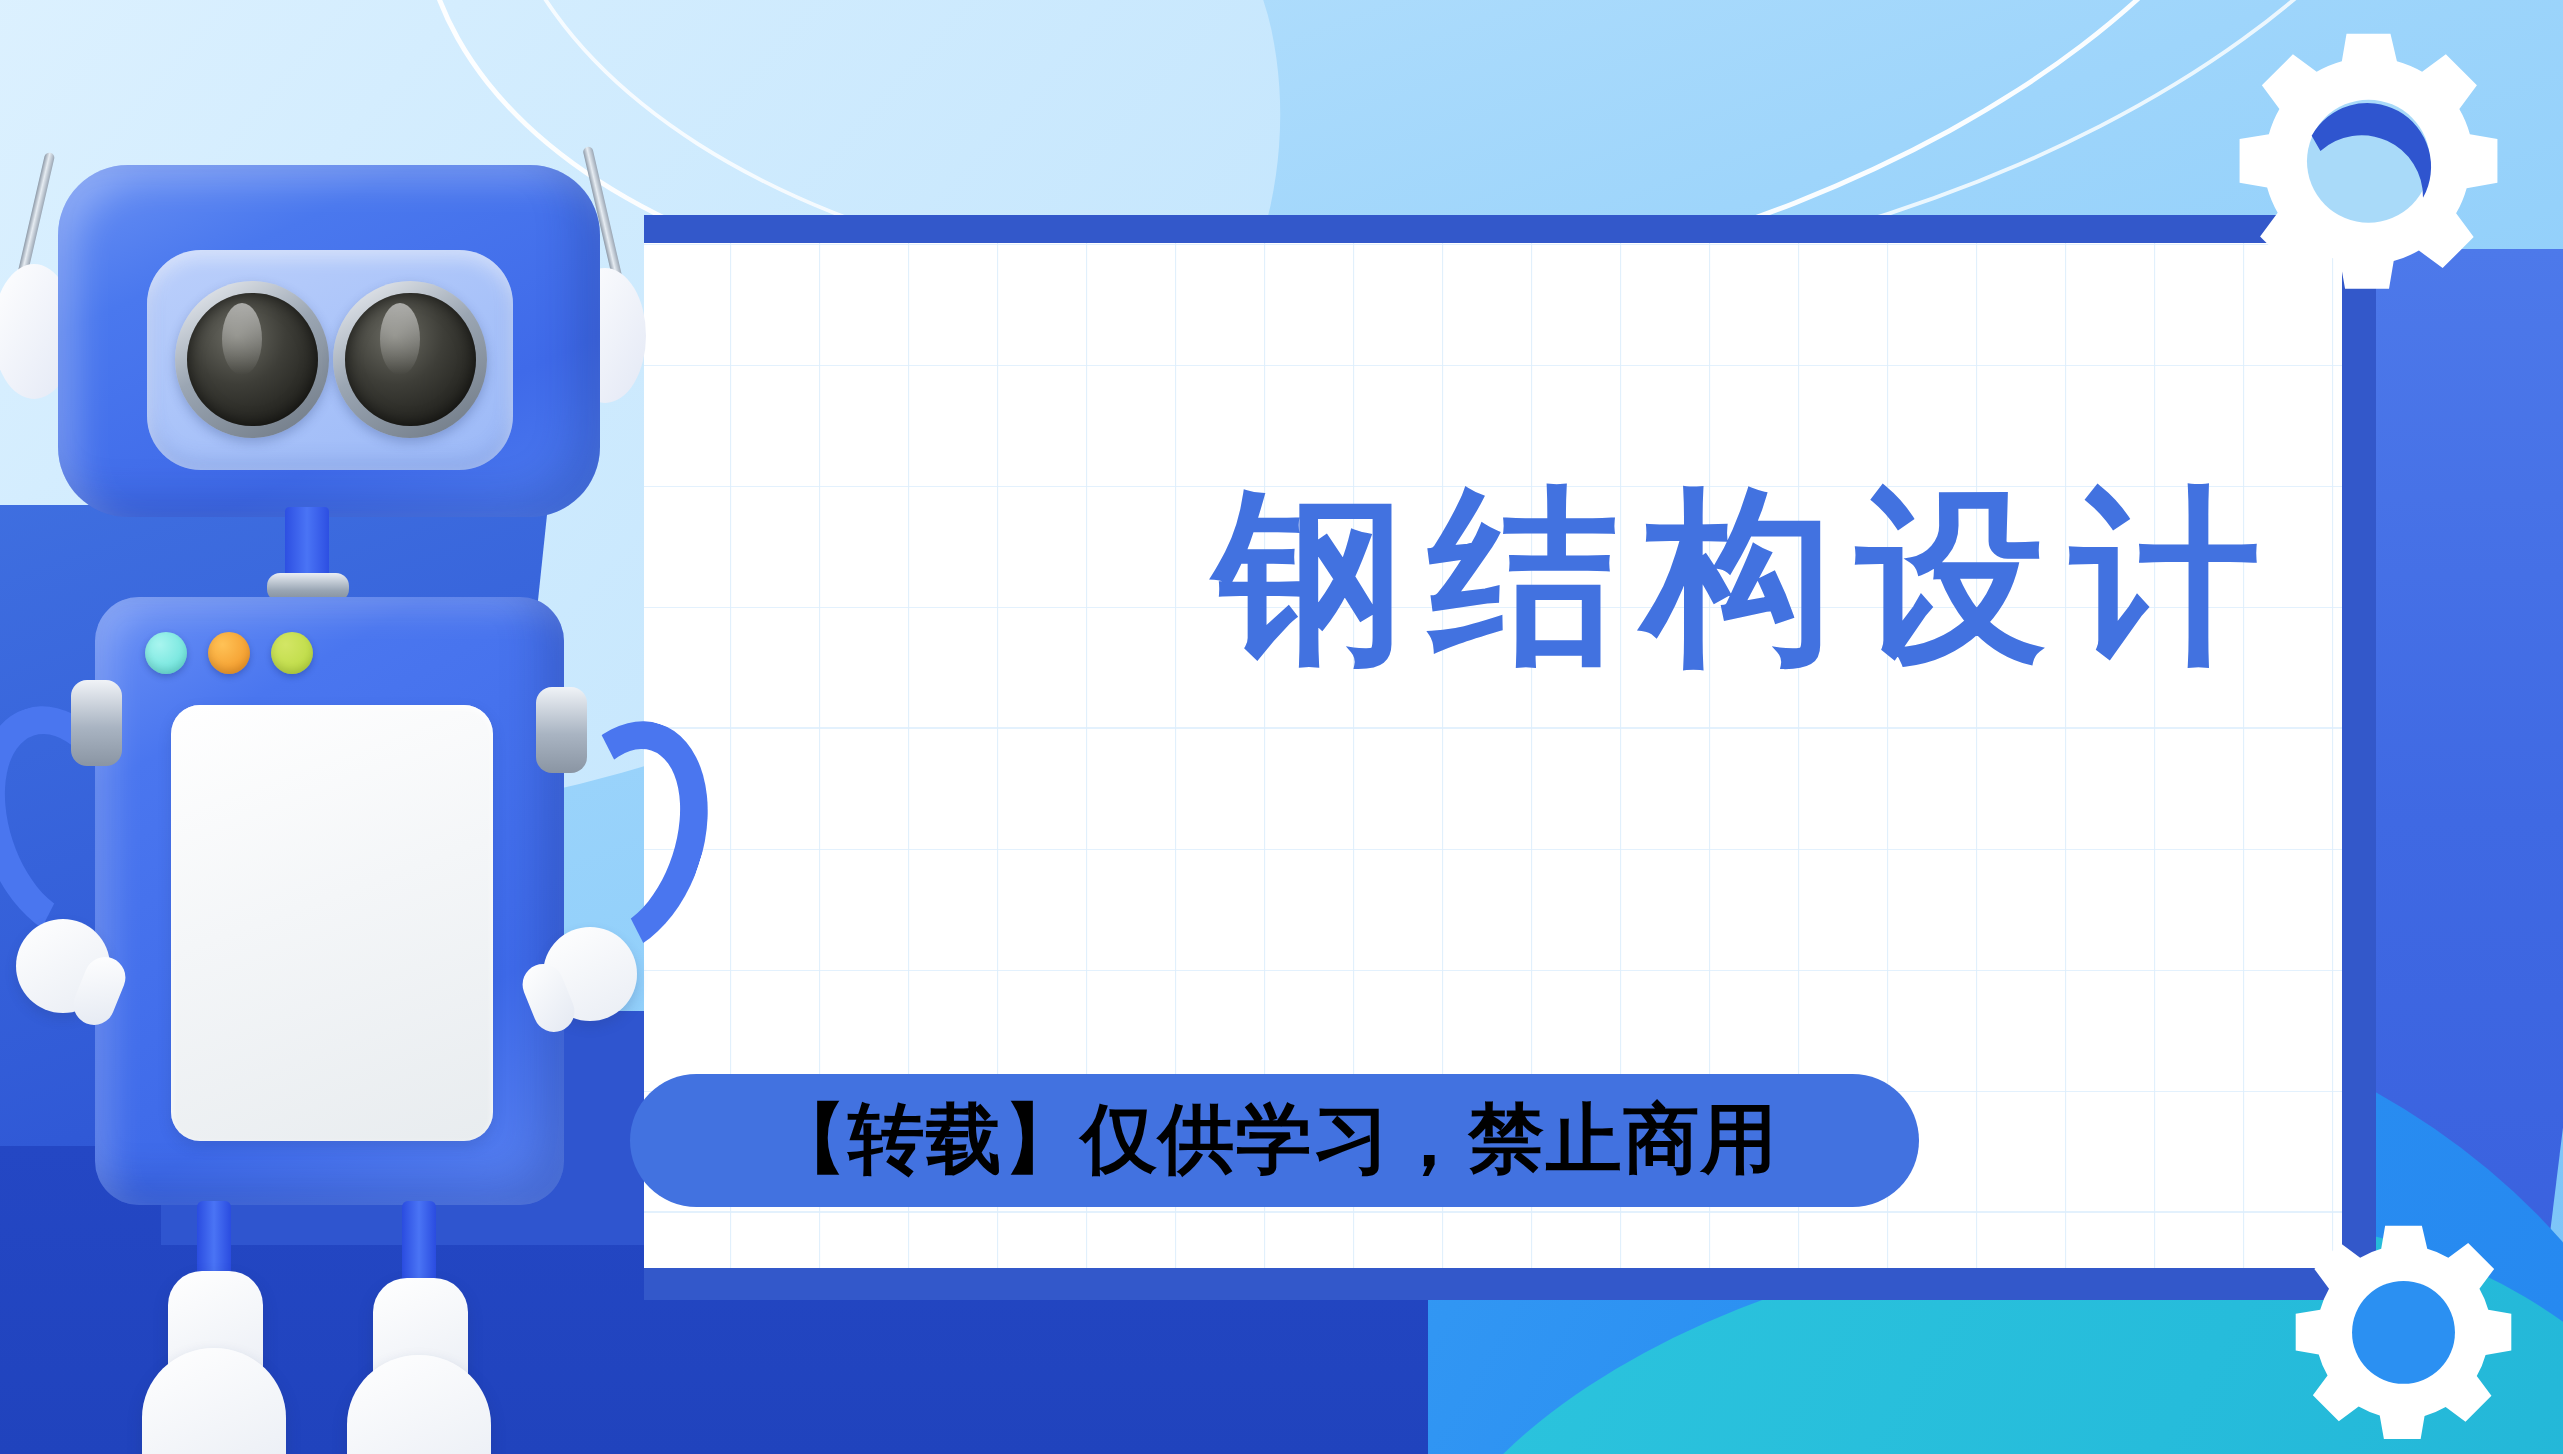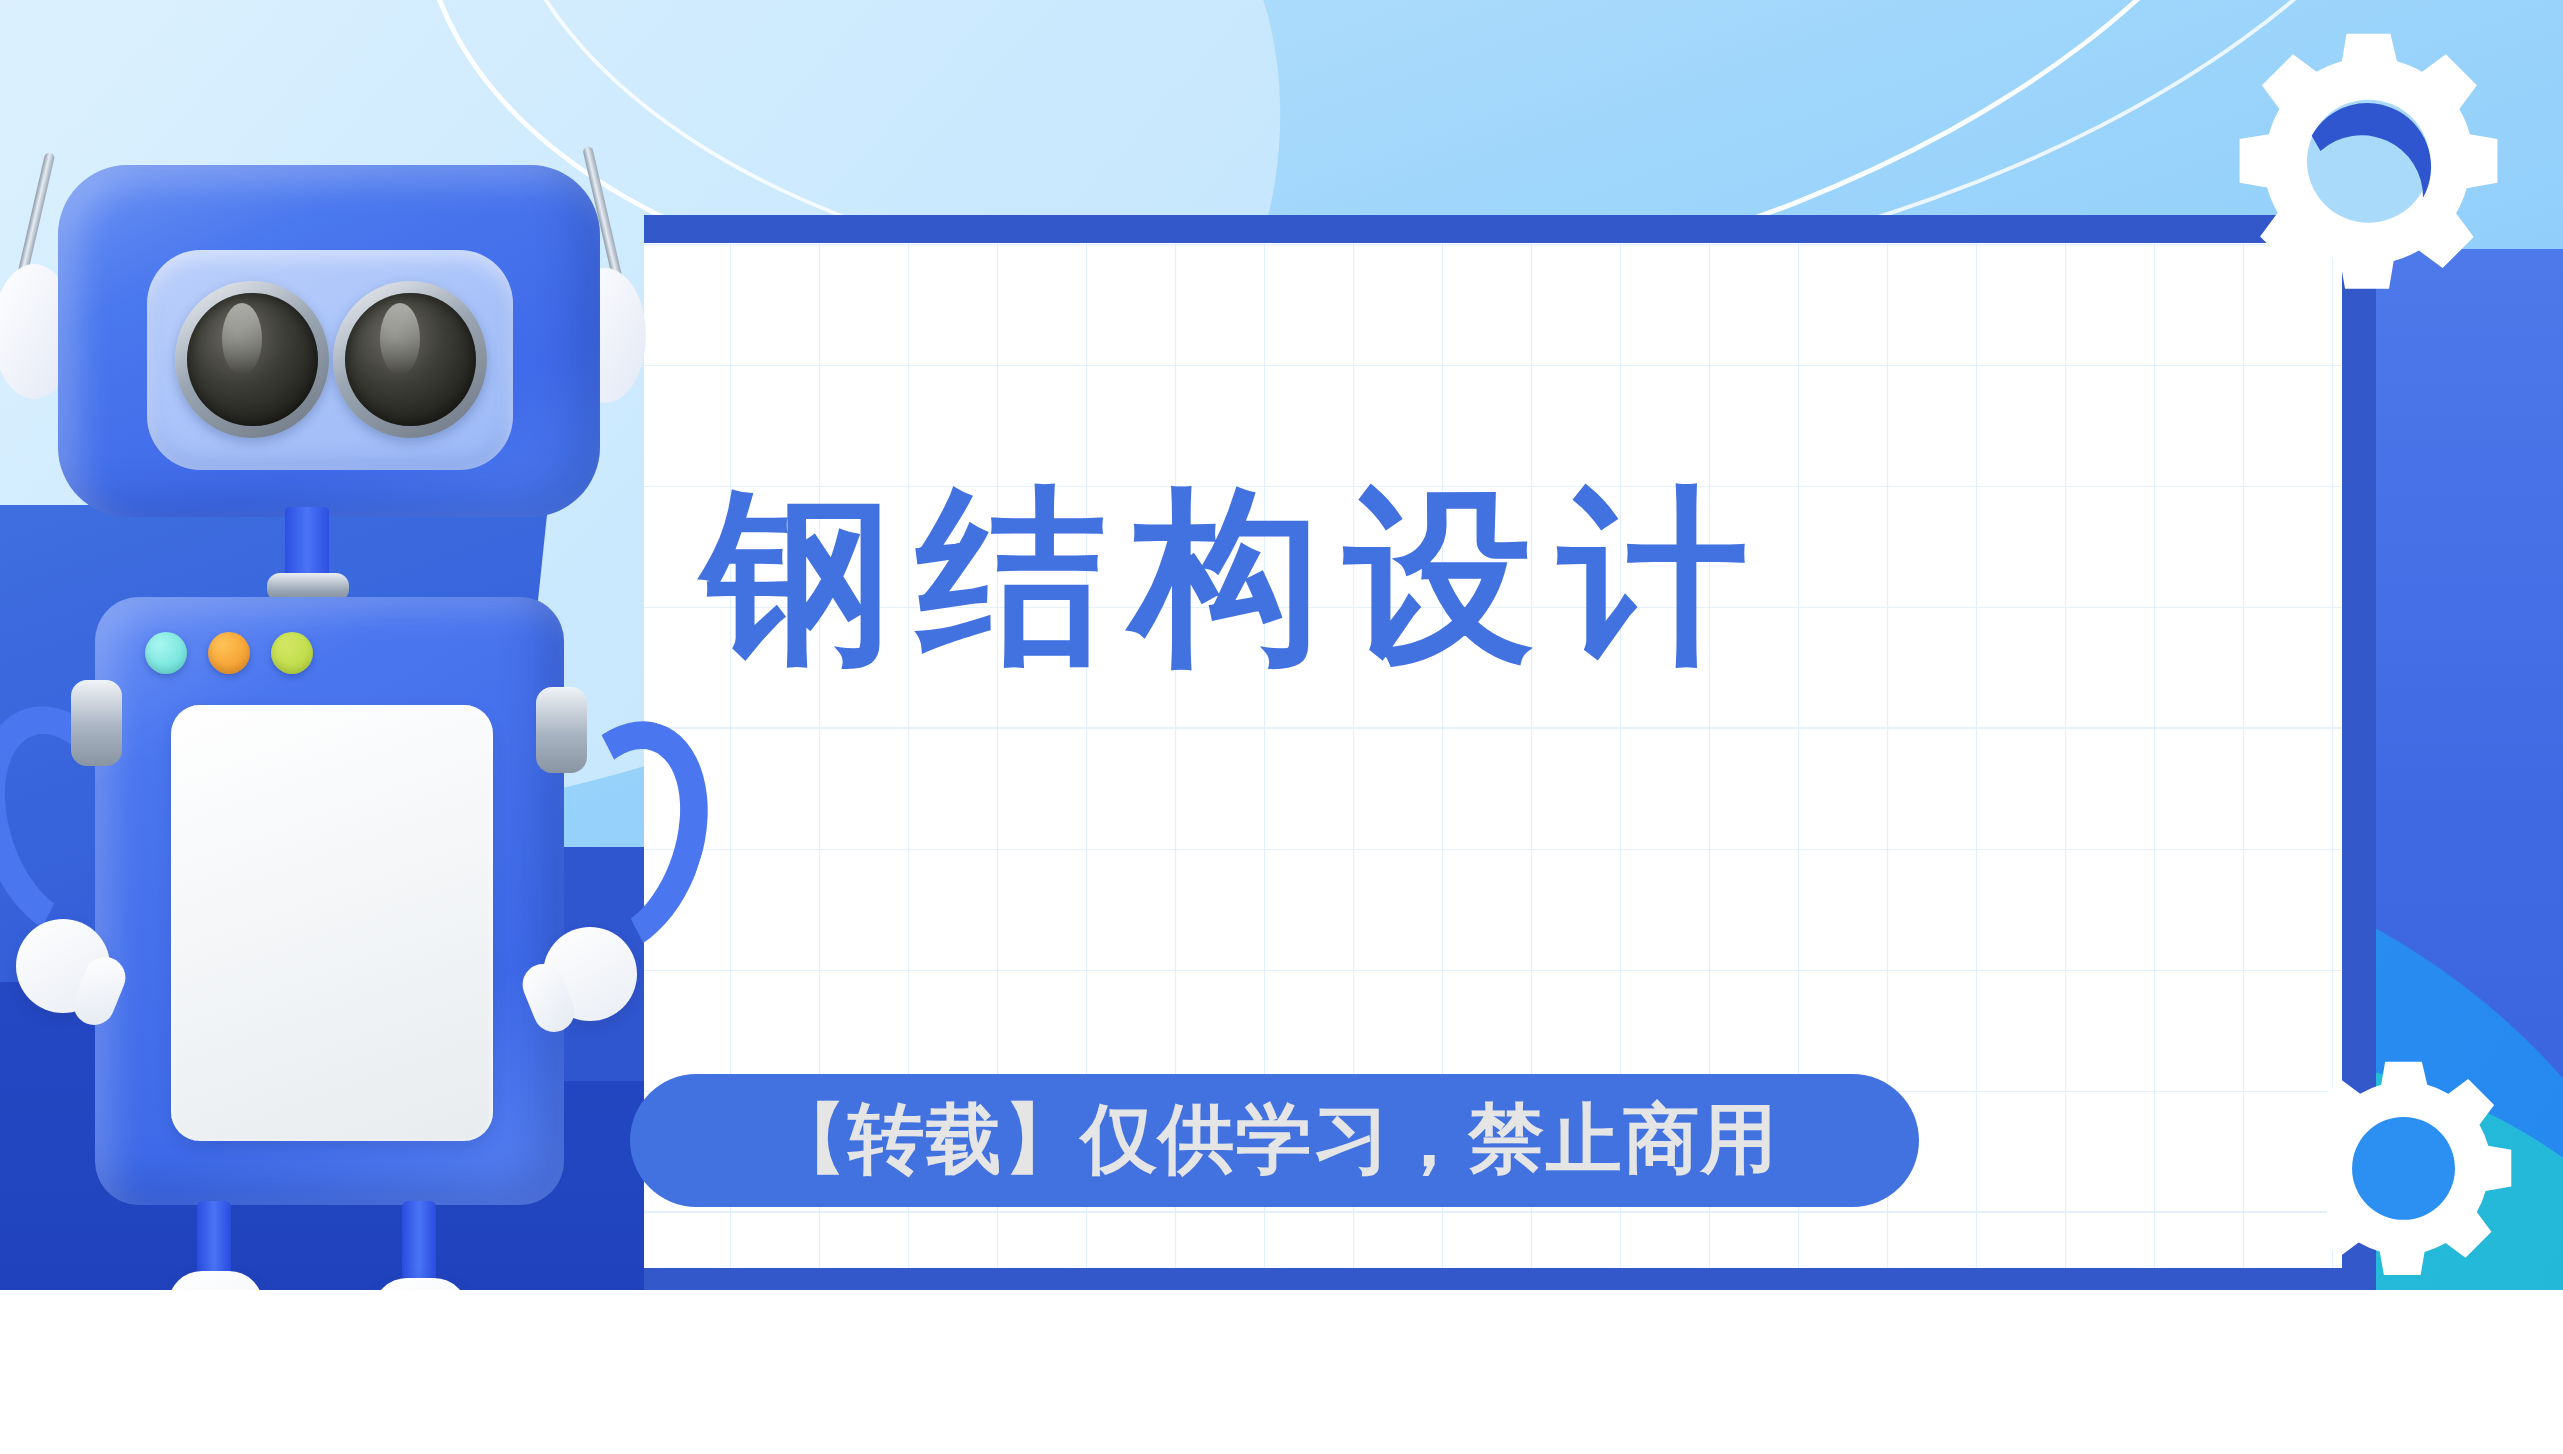--- a/index.html
+++ b/index.html
@@ -1,20 +1,21 @@
 <!DOCTYPE html>
 <html style="font-size:11.7px"><head>
 <meta charset="utf-8">
 <style>
   html,body{margin:0;padding:0;background:#fff;}
   *{box-sizing:border-box;}
   #stage{
-    position:relative;width:2563px;height:1290px;overflow:hidden;
+    position:relative;width:2563px;height:1454px;overflow:hidden;
     font-family:"Liberation Sans","DejaVu Sans",sans-serif;
     background:linear-gradient(160deg,#bfe4fd 0%,#9ed5fb 35%,#8ccdfa 60%,#79c3f8 100%);
+    text-align:right;
   }
 
   
   .bg-layer{position:absolute;inset:0;overflow:hidden;}
 
   
   .bg-pale-blob{
     position:absolute;left:-381px;top:-264px;width:1684px;height:1062px;
     border-radius:50% 50% 52% 48% / 58% 44% 56% 42%;
     background:linear-gradient(140deg,#e6f5ff 0%,#d4edfe 45%,#c2e5fd 100%);
@@ -109,21 +110,21 @@
     font-family:"DejaVu Sans","Liberation Sans",sans-serif;
   }
 
   
   .pill{
     position:absolute;left:630px;top:1074px;width:1289px;height:133px;
     background:#4272e0;border-radius:70px;
     display:flex;align-items:center;justify-content:center;
   }
   .pill-text{
-    color:#e5e5e5;font-size:76px;font-weight:bold;letter-spacing:1.5px;
+    color:#000000;font-size:76px;font-weight:bold;letter-spacing:1.5px;
     white-space:nowrap;font-family:"DejaVu Sans","Liberation Sans",sans-serif;
   }
 
   
   .gear{position:absolute;}
   .gear-tr{right:48px;top:22px;width:293px;height:293px;}
   .gear-br{right:37px;bottom:-7.3px;width:245px;height:245px;}
 
   
   .robot{position:absolute;left:-14.6px;top:59px;width:718px;height:1318px;}

